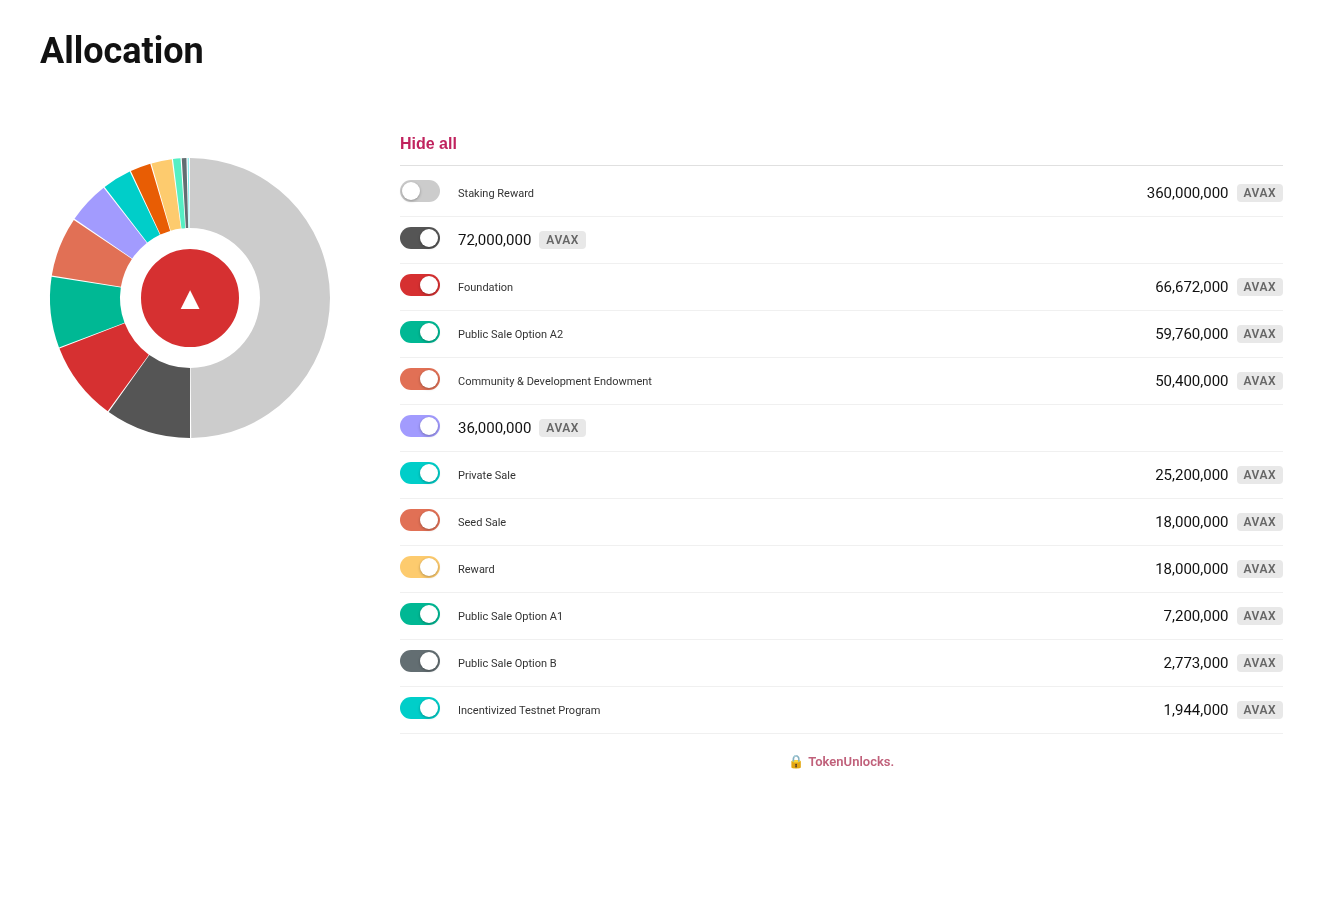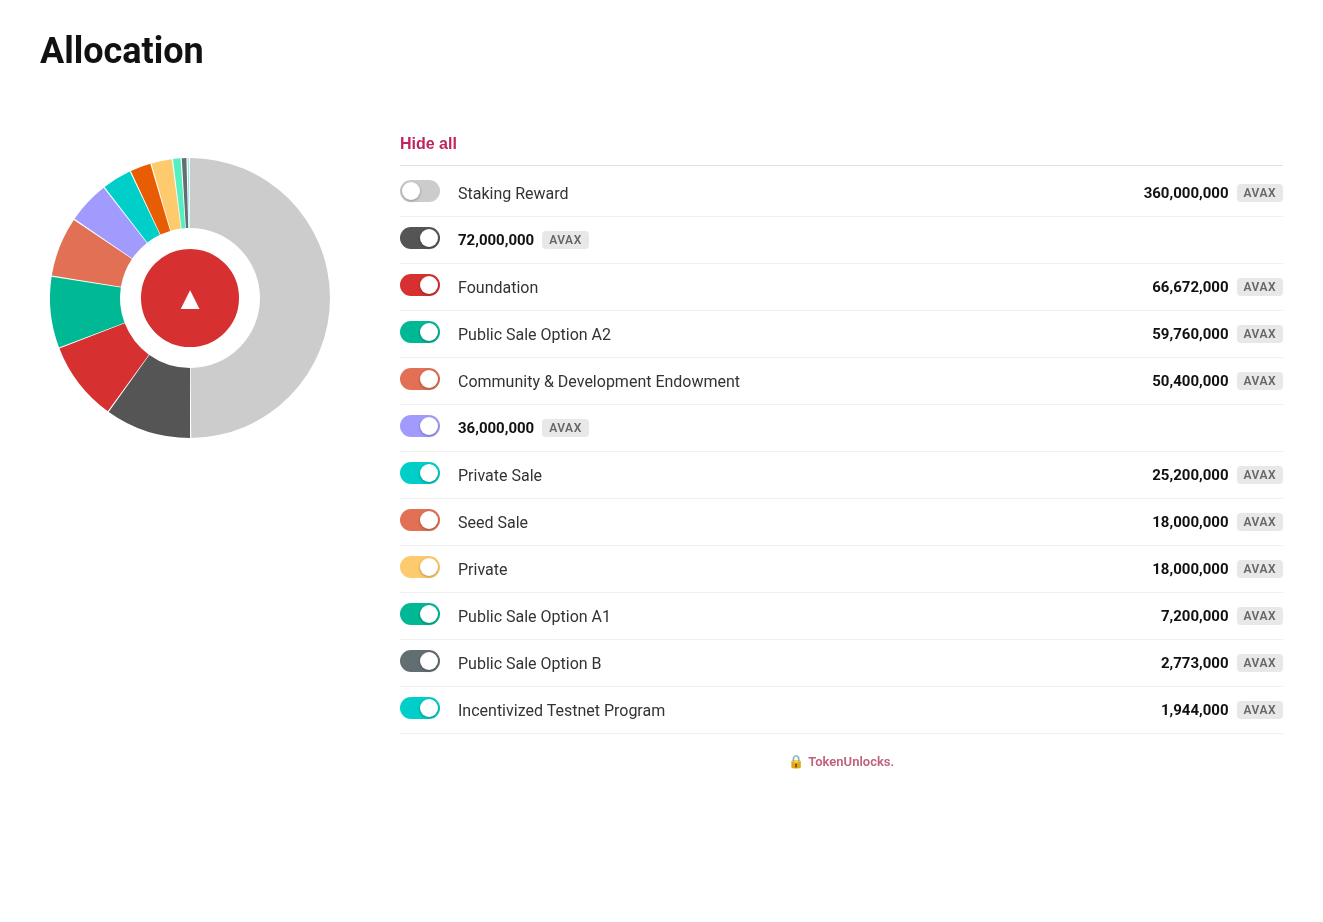--- a/index.html
+++ b/index.html
@@ -103,25 +103,25 @@
       position: absolute;
       top: 2px;
       box-shadow: 0 1px 3px rgba(0,0,0,0.3);
     }
     .toggle.on .knob { right: 2px; }
     .toggle.off .knob { left: 2px; }
     .toggle.off { background: #ccc; }
 
     .item-label {
       flex: 1;
-      font-size: 16px;
+      font-size: 11px;
       color: #333;
     }
     .item-amount {
-      font-weight: 700;
+      font-weight: 400;
       font-size: 15px;
       color: #111;
       margin-right: 8px;
       text-align: right;
     }
     .avax-badge {
       background: #e8e8e8;
       color: #666;
       font-size: 12px;
       font-weight: 600;
@@ -210,21 +210,21 @@
           <span class="avax-badge">AVAX</span>
         </li>
         <li class="allocation-item">
           <div class="toggle-wrap"><div class="toggle on" style="background: rgb(225, 112, 85);"><div class="knob"></div></div></div>
           <span class="item-label">Seed Sale</span>
           <span class="item-amount">18,000,000</span>
           <span class="avax-badge">AVAX</span>
         </li>
         <li class="allocation-item">
           <div class="toggle-wrap"><div class="toggle on" style="background: rgb(253, 203, 110);"><div class="knob"></div></div></div>
-          <span class="item-label">Private</span>
+          <span class="item-label">Reward</span>
           <span class="item-amount">18,000,000</span>
           <span class="avax-badge">AVAX</span>
         </li>
         <li class="allocation-item">
           <div class="toggle-wrap"><div class="toggle on" style="background: rgb(0, 184, 148);"><div class="knob"></div></div></div>
           <span class="item-label">Public Sale Option A1</span>
           <span class="item-amount">7,200,000</span>
           <span class="avax-badge">AVAX</span>
         </li>
         <li class="allocation-item">

